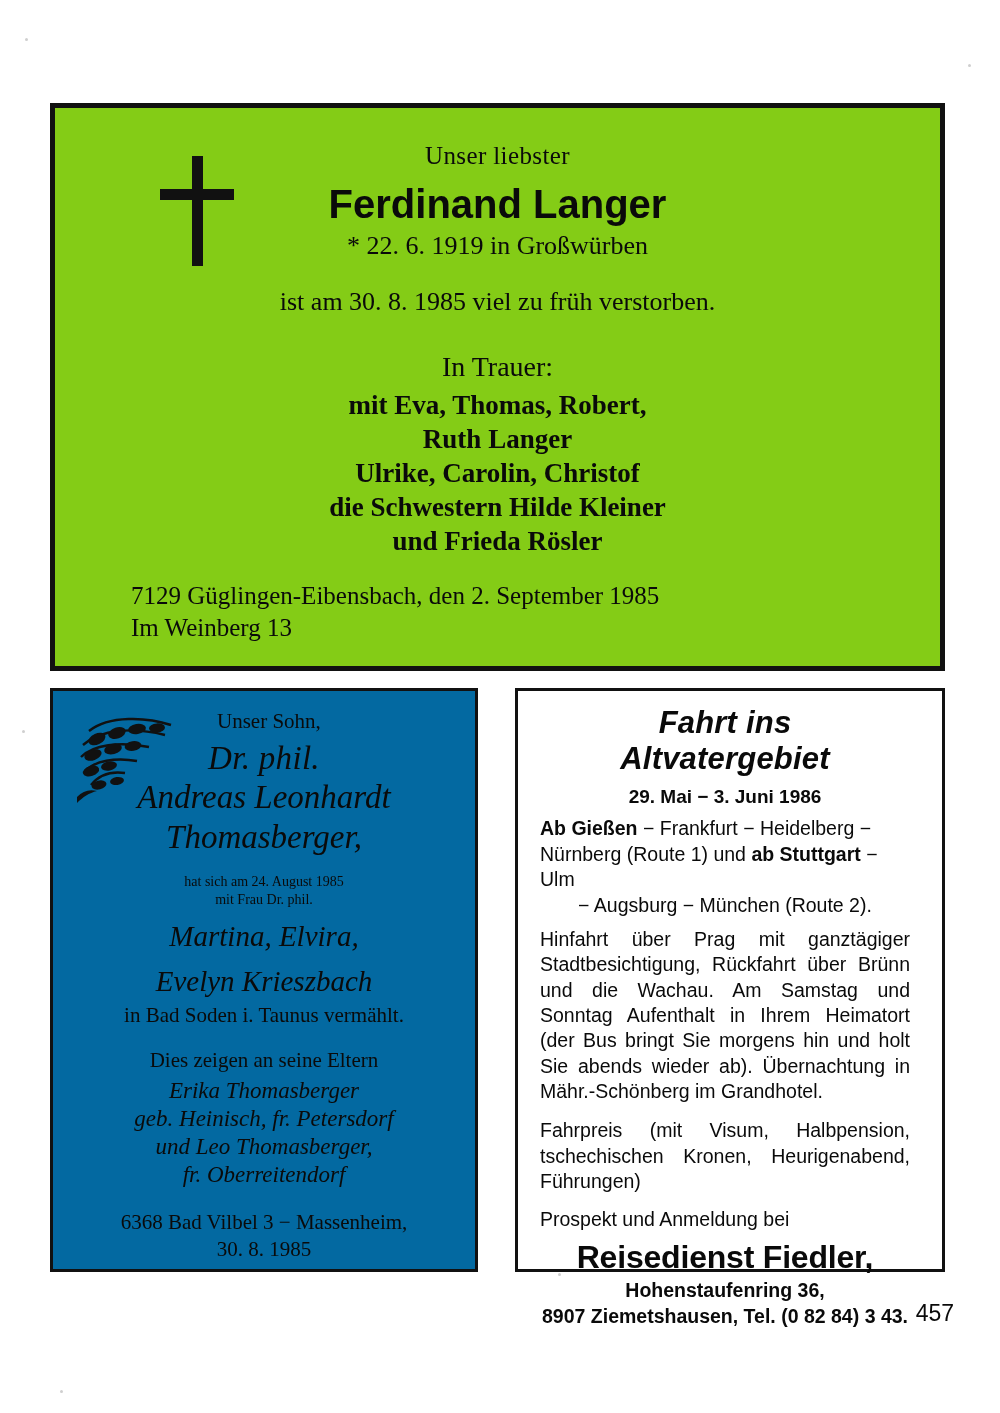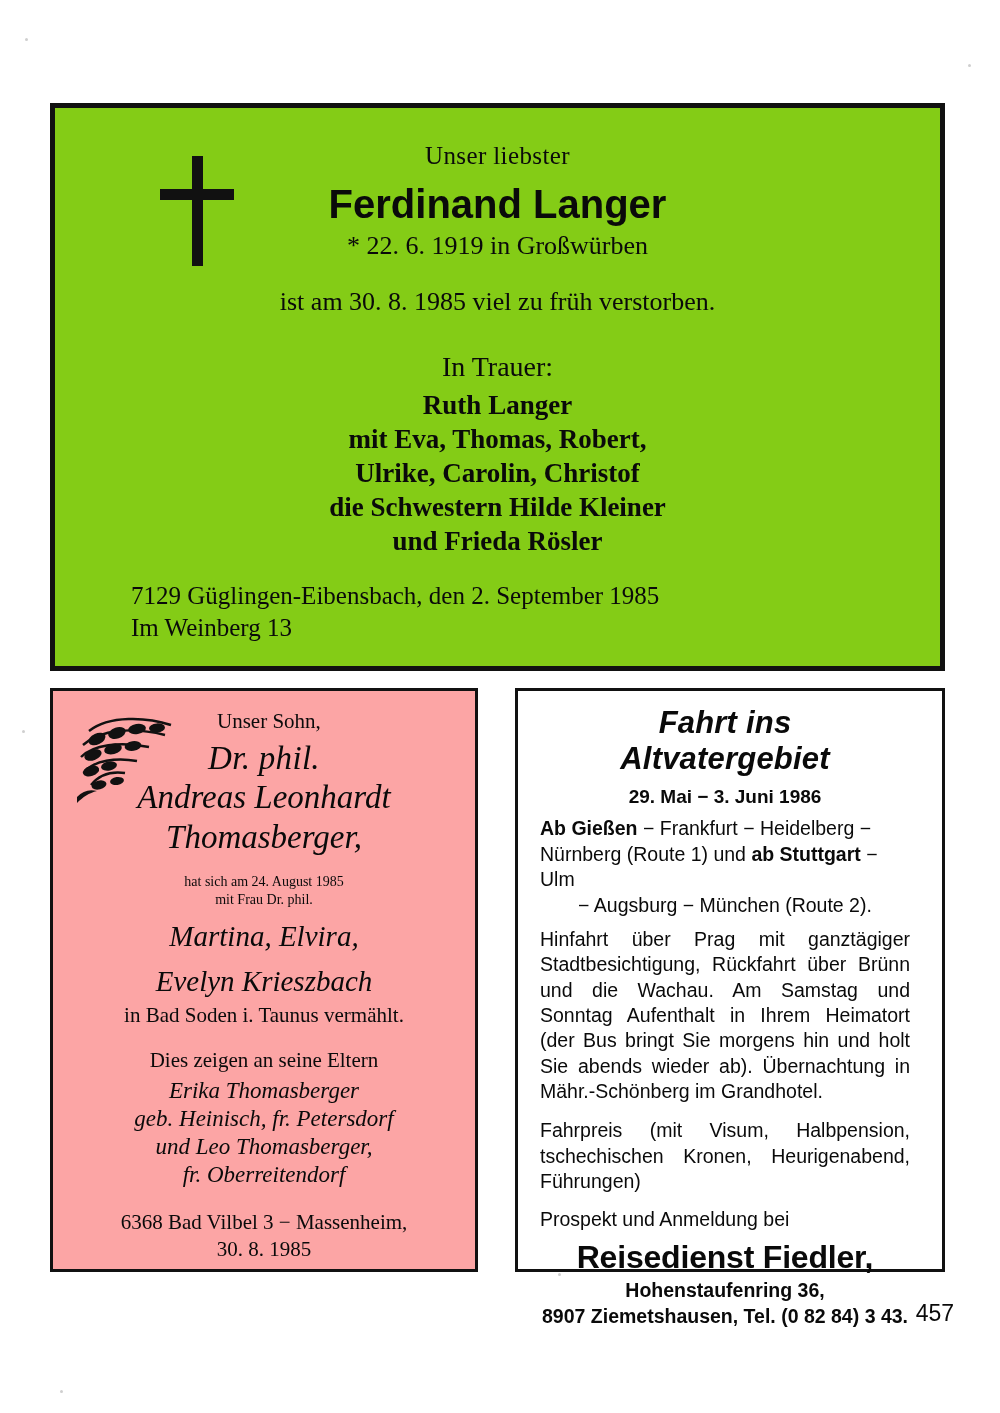--- a/index.html
+++ b/index.html
@@ -103,21 +103,21 @@
 
   
   .left-box {
     position: absolute;
     left: 50px;
     top: 688px;
     width: 428px;
     height: 584px;
     border: 3px solid #111;
     box-sizing: border-box;
-    background: #fca5a5;
+    background: #0369a1;
   }
   .wreath {
     position: absolute;
     left: 22px;
     top: 18px;
     width: 106px;
     height: 96px;
   }
   .lb-content {
     position: absolute;
@@ -281,22 +281,22 @@
       <div class="h"></div>
     </div>
 
     <div class="obit-inner">
       <div class="l-unser">Unser liebster</div>
       <div class="l-name">Ferdinand Langer</div>
       <div class="l-born">* 22. 6. 1919 in Großwürben</div>
       <div class="l-died">ist am 30. 8. 1985 viel zu früh verstorben.</div>
       <div class="l-trauer">In Trauer:</div>
       <div class="mourners">
+        <div>mit Eva, Thomas, Robert,</div>
         <div>Ruth Langer</div>
-        <div>mit Eva, Thomas, Robert,</div>
         <div>Ulrike, Carolin, Christof</div>
         <div>die Schwestern Hilde Kleiner</div>
         <div>und Frieda Rösler</div>
       </div>
     </div>
 
     <div class="obit-addr">
       <div>7129 Güglingen-Eibensbach, den 2. September 1985</div>
       <div>Im Weinberg 13</div>
     </div>

